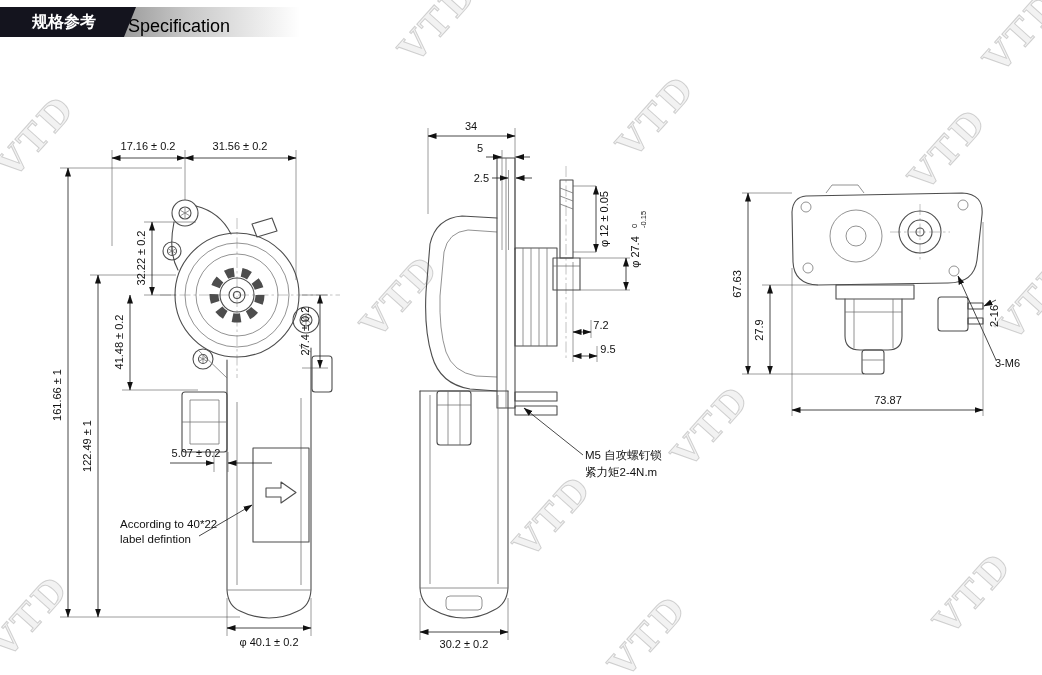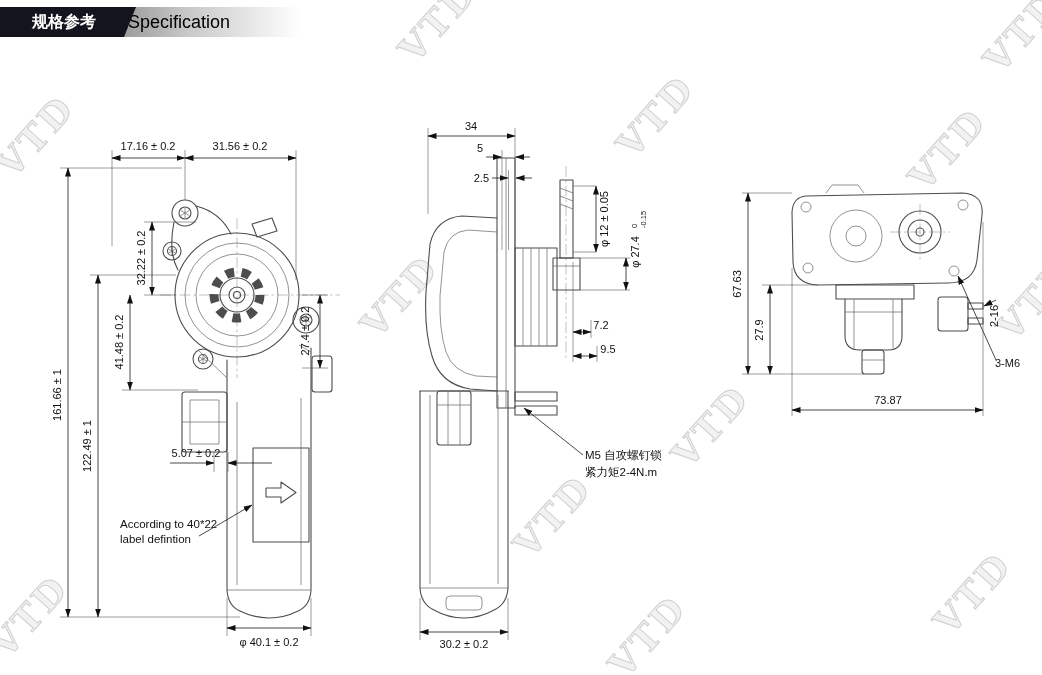--- a/index.html
+++ b/index.html
@@ -16,21 +16,21 @@
     -webkit-text-stroke:1px rgba(130,130,130,0.35);
     transform:rotate(-48deg);
     white-space:nowrap;
     pointer-events:none;
   }
   
   .header { position:absolute; left:0; top:7px; height:30px; width:290px; }
   .hdr-en {
     position:absolute; left:98px; top:0; width:172px; height:30px;
     background:linear-gradient(90deg,#8a8a8a 0%,#c9c9c9 45%,#ffffff 100%);
-    display:flex; align-items:center; padding-left:30px;
+    display:flex; align-items:flex-end; padding-left:30px;
     font:18px "Liberation Sans", sans-serif; color:#000;
   }
   .hdr-cn {
     position:absolute; left:0; top:0; width:104px; height:30px; z-index:2;
     background:#14141e; color:#fff;
     display:flex; align-items:center; padding-left:32px;
     font:bold 16px "Liberation Sans", sans-serif;
     clip-path:polygon(0 0,100% 0,calc(100% - 12px) 100%,0 100%);
   }
   

